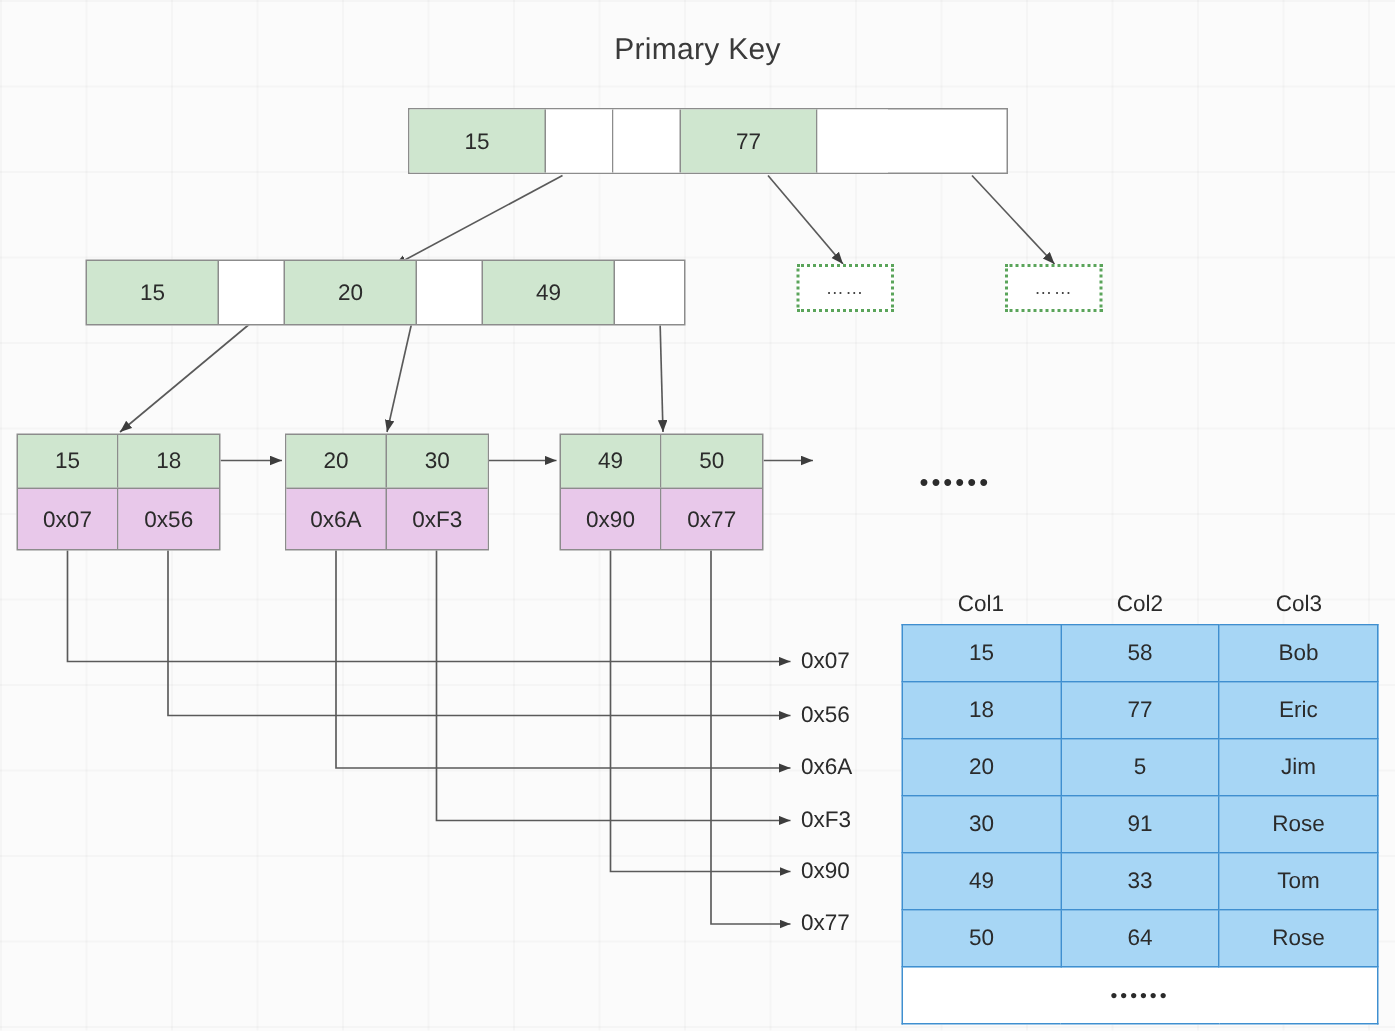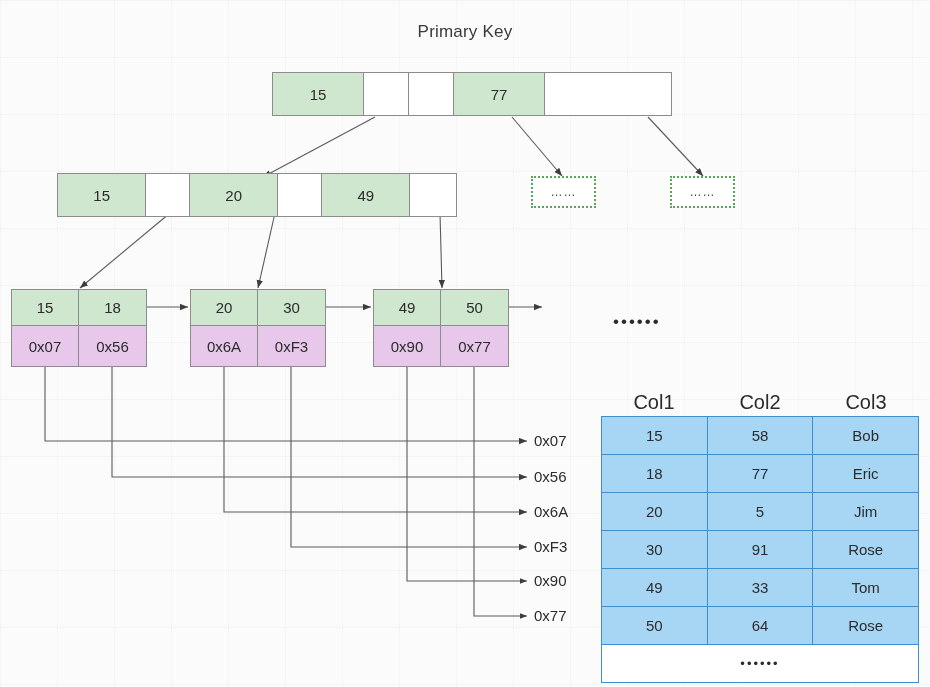--- a/index.html
+++ b/index.html
@@ -28,21 +28,21 @@
     position: absolute;
     left: 0; top: 0;
     width: 930px; height: 687px;
     pointer-events: none;
   }
   .title {
     position: absolute;
     left: 0; right: 0;
     top: 22px;
     text-align: center;
-    font-size: 17px;
+    font-size: 20px;
     color: #3a3a3a;
     letter-spacing: 0.2px;
   }
   
   .idx-node {
     position: absolute;
     display: flex;
     box-sizing: border-box;
     border: 1px solid #8c8c8c;
     background: #ffffff;
@@ -117,21 +117,21 @@
   
   .tbl-wrap { position: absolute; left: 601px; top: 388px; width: 318px; }
   .tbl-head {
     display: flex;
     height: 28px;
     align-items: center;
   }
   .tbl-head div {
     flex: 1;
     text-align: center;
-    font-size: 20px;
+    font-size: 15px;
     color: #2b2b2b;
   }
   table.data {
     border-collapse: collapse;
     width: 318px;
     table-layout: fixed;
     background: #fff;
   }
   table.data td {
     border: 1px solid #3f8fd0;

